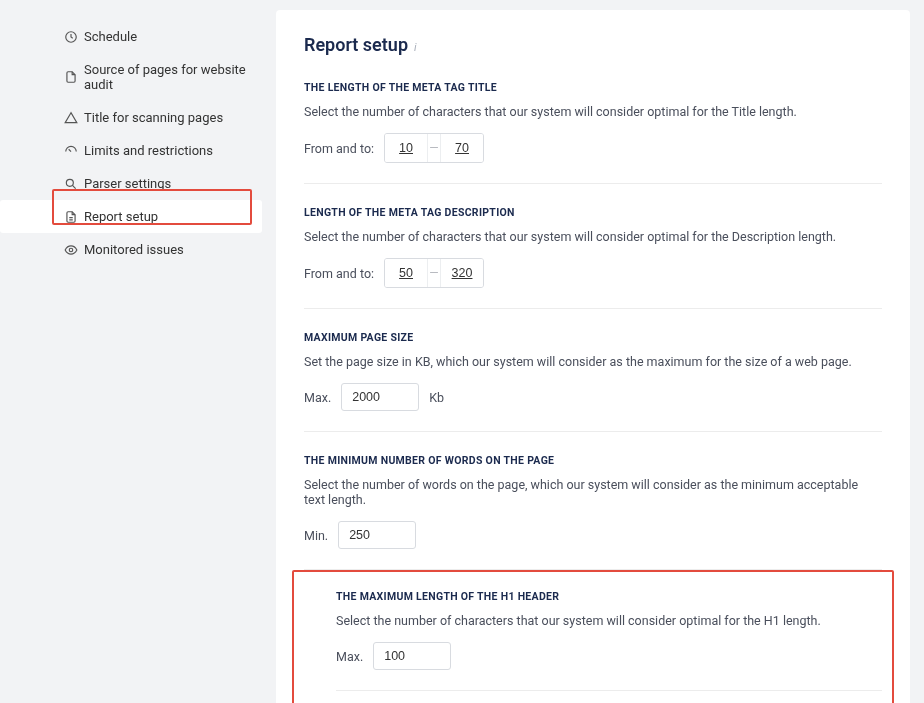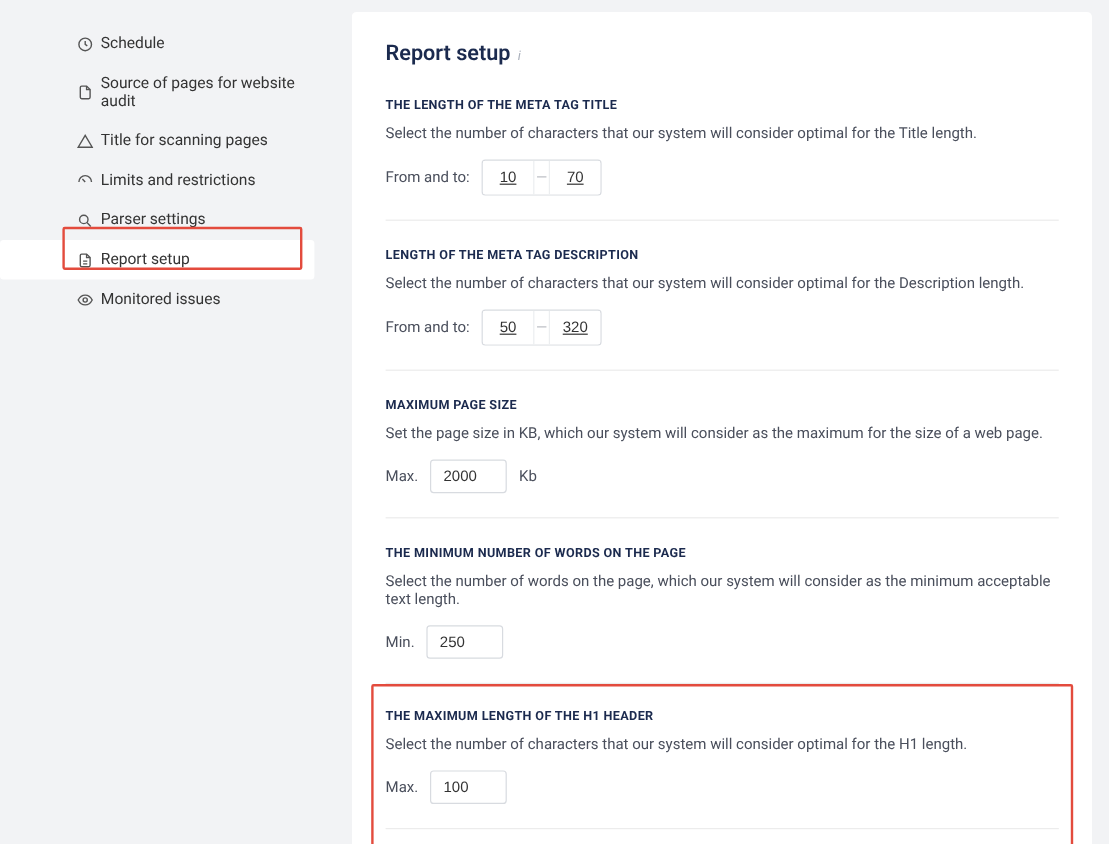--- a/index.html
+++ b/index.html
@@ -9,21 +9,20 @@
     color: #333;
     font-size: 13px;
     width: 924px;
     height: 703px;
     overflow: hidden;
   }
   .layout {
     display: flex;
     width: 100%;
     height: 100%;
-    gap: 17px;
   }
   .sidebar {
     width: 262px;
     padding: 20px 0 0 0;
     flex-shrink: 0;
   }
   .sidebar-list {
     list-style: none;
   }
   .sidebar-item {
@@ -138,35 +137,36 @@
     border-left: 1px solid #eceef0;
     border-right: 1px solid #eceef0;
     height: 28px;
     line-height: 28px;
     background: #fff;
   }
   .single-input {
     border: 1px solid #d8dbe0;
     border-radius: 3px;
     height: 28px;
-    width: 64px;
+    width: 78px;
     padding: 0 10px;
     font-size: 12.5px;
     color: #333;
     outline: none;
     background: #fff;
   }
   .highlight-box {
     border: 2px solid #e34b3d;
     border-radius: 2px;
     padding: 0 10px;
     margin: 0 -12px;
   }
   .highlight-box .section:first-child {
     padding-top: 18px;
+    margin-left: 32px;
   }
   svg { display: block; }
 </style>
 </head>
 <body>
 
 <div class="layout">
   <nav class="sidebar">
     <ul class="sidebar-list">
       <li class="sidebar-item">

